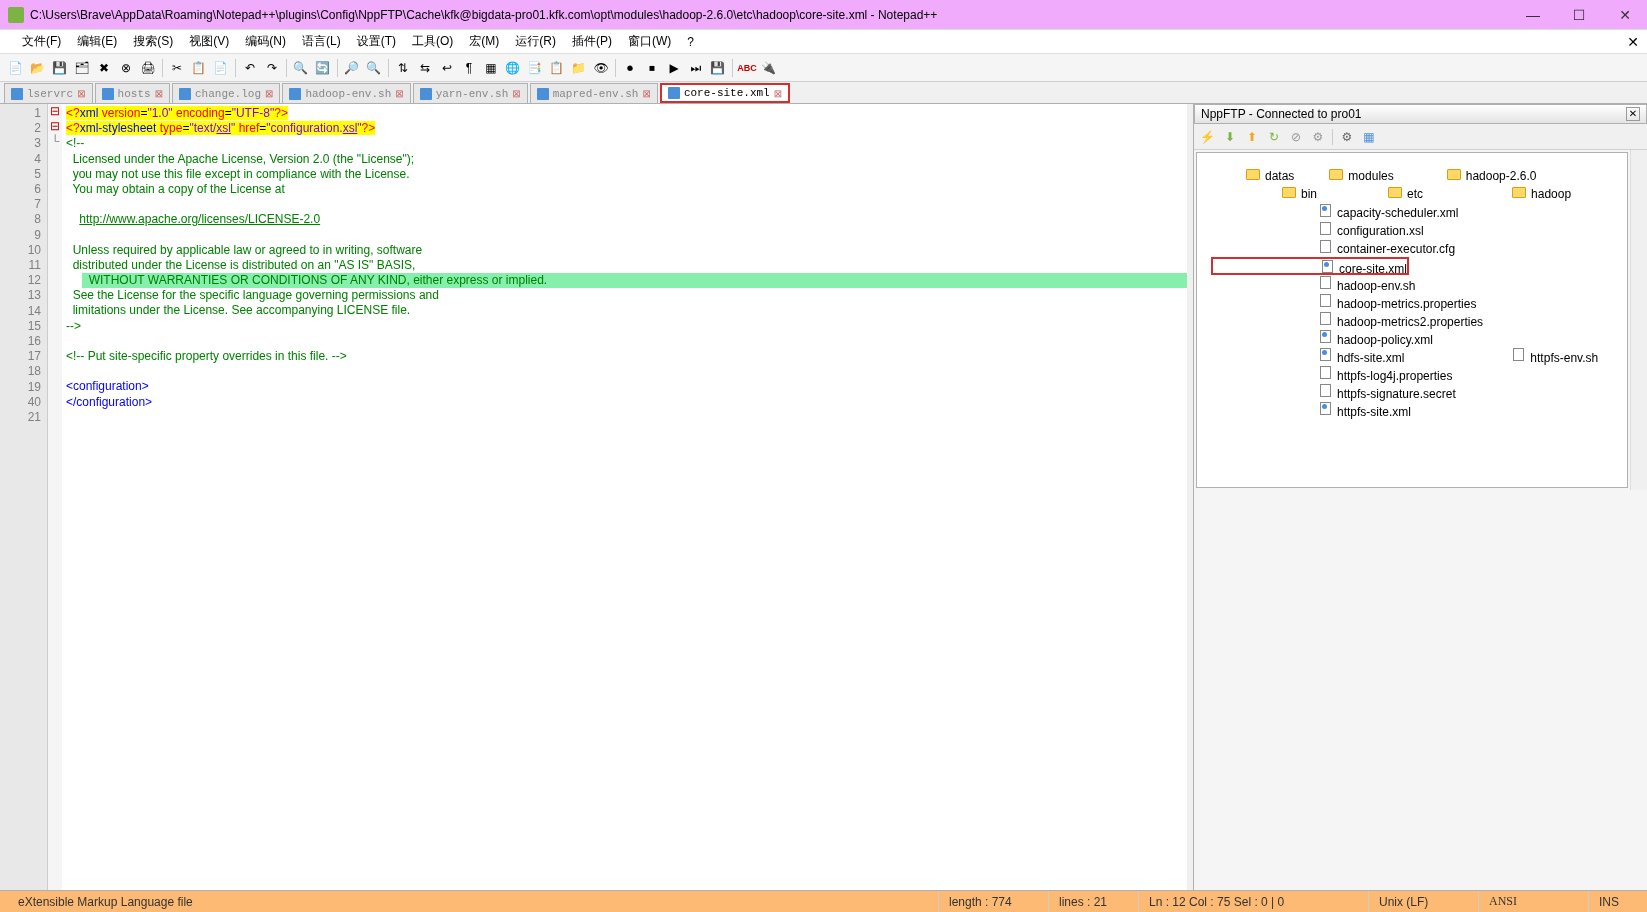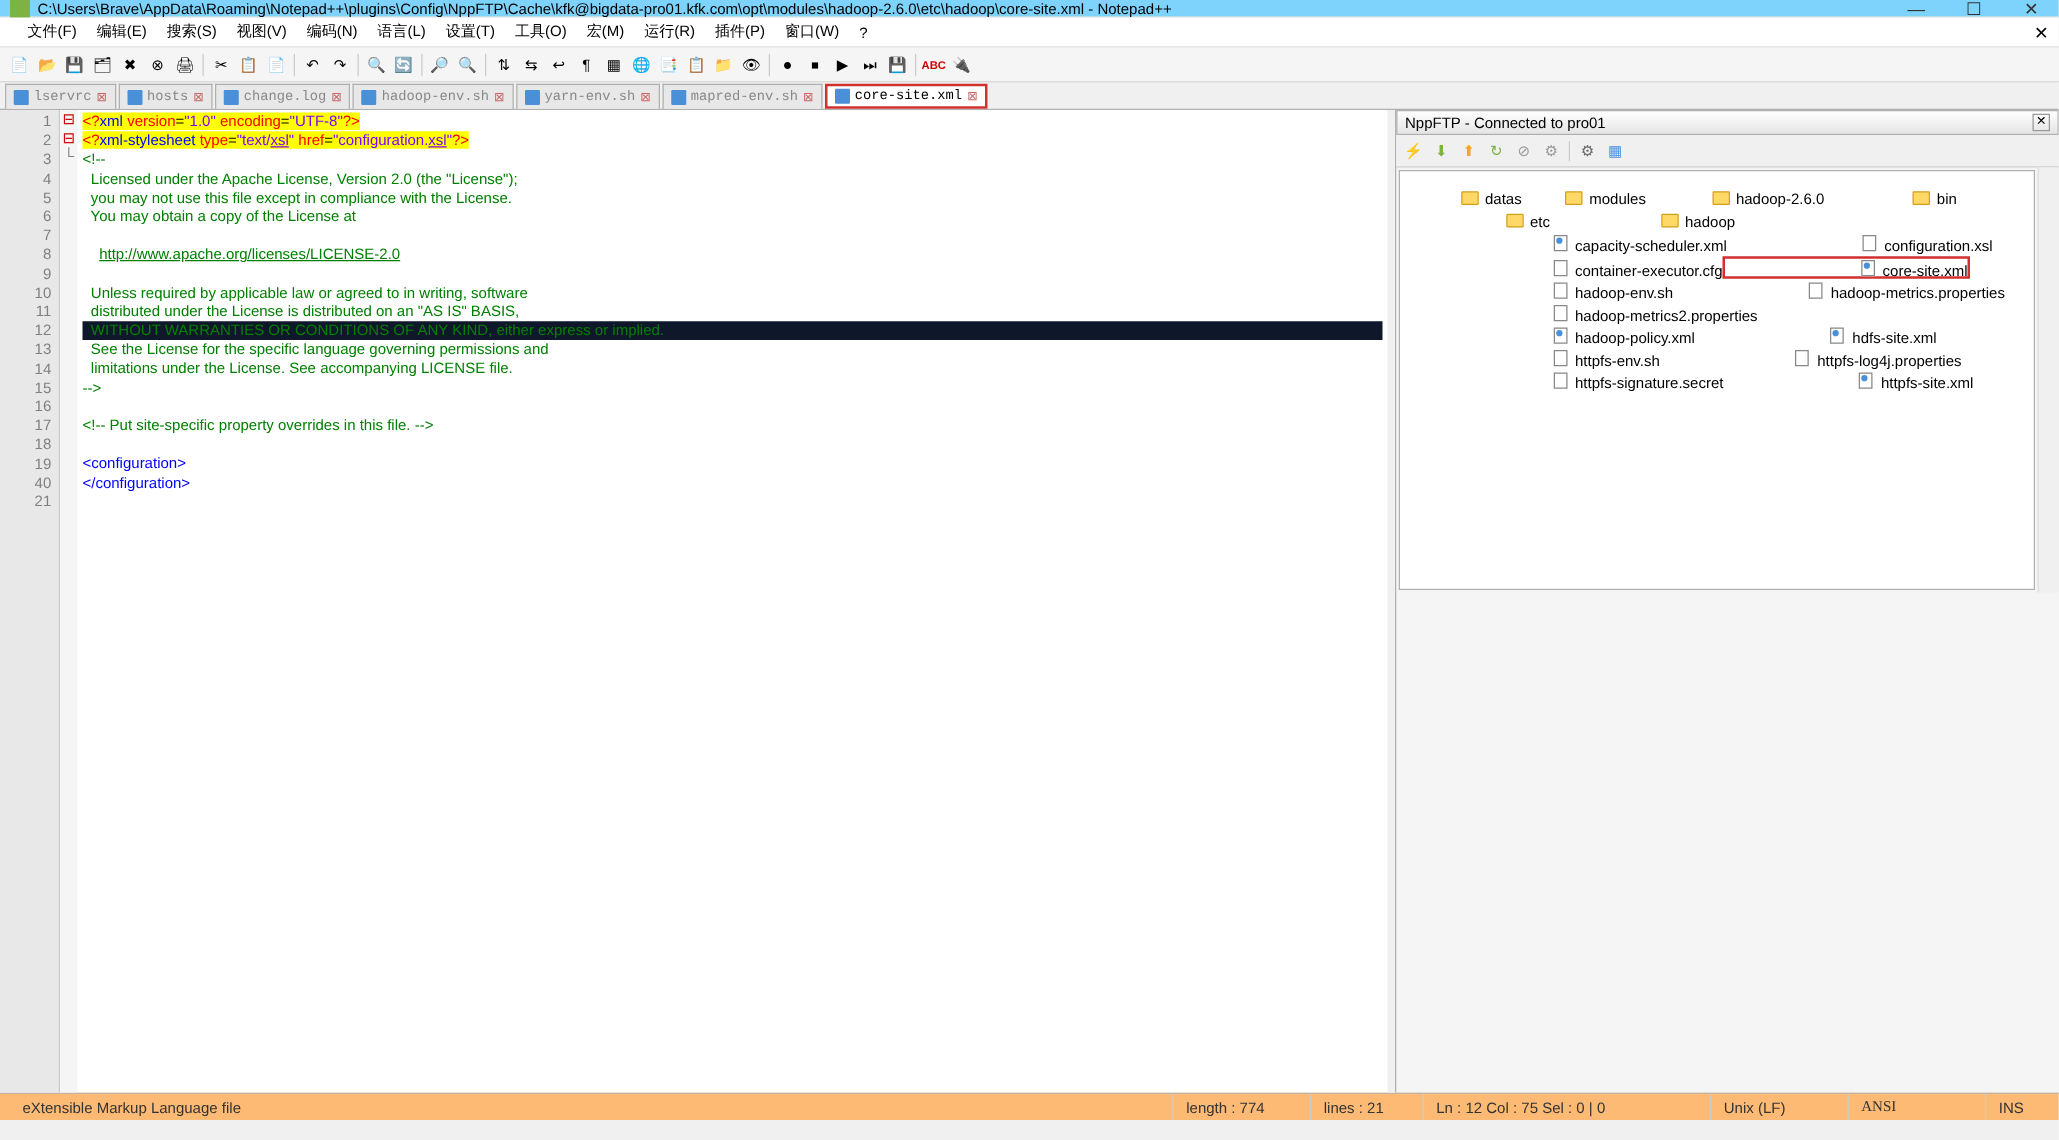--- a/index.html
+++ b/index.html
@@ -1,17 +1,17 @@
 <!DOCTYPE html>
 <html><head>
 <meta charset="utf-8">
 <style>
 * { margin: 0; padding: 0; box-sizing: border-box; font-family: "Microsoft YaHei", "Segoe UI", Tahoma, sans-serif; font-size: 12px; }
 body { background: #f0f0f0; overflow: hidden; }
-.titlebar { height: 14px; background: #7dd3fc; display: flex; align-items: center; padding: 0 8px; border-bottom: 1px solid #ddd; }
+.titlebar { height: 30px; background: #f0abfc; display: flex; align-items: center; padding: 0 8px; border-bottom: 1px solid #ddd; }
 .titlebar .icon { width: 16px; height: 16px; background: #7cb342; border-radius: 2px; margin-right: 6px; }
 .titlebar .title { flex: 1; color: #000; font-size: 12px; }
 .titlebar .winbtns { display: flex; gap: 18px; }
 .titlebar .winbtn { width: 28px; text-align: center; cursor: pointer; color: #333; font-size: 14px; }
 .menubar { height: 24px; background: #fff; display: flex; align-items: center; padding: 0 16px; gap: 4px; border-bottom: 1px solid #e0e0e0; position: relative; }
 .menubar .menuitem { padding: 2px 6px; cursor: pointer; color: #000; }
 .menubar .closex { position: absolute; right: 8px; font-size: 14px; cursor: pointer; }
 .toolbar { height: 28px; background: #f5f5f5; display: flex; align-items: center; padding: 2px 6px; gap: 2px; border-bottom: 1px solid #d0d0d0; }
 .toolbar .tbtn { width: 20px; height: 20px; display: flex; align-items: center; justify-content: center; cursor: pointer; border: 1px solid transparent; }
 .toolbar .sep { width: 1px; height: 18px; background: #ccc; margin: 0 2px; }
@@ -26,22 +26,22 @@
 .gutter { width: 48px; background: #e8e8e8; border-right: 1px solid #ccc; text-align: right; padding: 2px 6px 2px 2px; font-family: "Courier New", monospace; font-size: 13px; color: #808080; line-height: 15.2px; }
 .foldcol { width: 14px; background: #f5f5f5; font-family: monospace; font-size: 11px; color: #808080; line-height: 15.2px; text-align: center; }
 .code { flex: 1; padding: 2px 4px; font-family: "Courier New", monospace; font-size: 13px; line-height: 15.2px; white-space: pre; overflow: auto; }
 .code .ln { height: 15.2px; }
 .hl-yellow { background: #ffff00; }
 .c-red { color: #ff0000; }
 .c-blue { color: #0000ff; }
 .c-purple { color: #8000ff; }
 .c-green { color: #008000; }
 .underline { text-decoration: underline; }
-.cursor-line { background: #0f172a; width: 100%; display: inline-block; }
-.right-panel { width: 531px; display: flex; flex-direction: column; background: #f5f5f5; border-left: 1px solid #b0b0b0; }
+.cursor-line { background: #86efac; width: 100%; display: inline-block; margin-left: 16px; }
+.right-panel { width: 454px; display: flex; flex-direction: column; background: #f5f5f5; border-left: 1px solid #b0b0b0; }
 .rp-title { height: 20px; background: linear-gradient(#fff,#e4e4e4); border: 1px solid #b0b0b0; display: flex; align-items: center; padding: 0 6px; font-family: "Courier New", monospace; font-size: 11px; }
 .rp-title .closebtn { margin-left: auto; cursor: pointer; font-size: 10px; border: 1px solid #999; width: 14px; height: 14px; text-align: center; line-height: 12px; }
 .rp-toolbar { height: 26px; background: #f0f0f0; display: flex; align-items: center; padding: 2px 6px; gap: 6px; border-bottom: 1px solid #d0d0d0; }
 .rp-toolbar .rtbtn { width: 16px; height: 16px; cursor: pointer; display: flex; align-items: center; justify-content: center; }
 .rp-tree { flex: 1; background: #fff; border: 1px solid #b0b0b0; margin: 2px; overflow: auto; padding: 14px; max-height: 340px; }
 .tree-item { display: flex; align-items: center; height: 18px; cursor: pointer; padding-left: 4px; }
 .tree-item.highlighted { border: 2px solid #d32f2f; }
 .tree-icon { width: 16px; height: 14px; margin-right: 4px; display: inline-flex; align-items: center; justify-content: center; }
 .tree-folder { background: #ffd968; border: 1px solid #d4a017; border-radius: 1px; width: 14px; height: 11px; }
 .tree-file { background: #fff; border: 1px solid #888; width: 11px; height: 13px; position: relative; }

